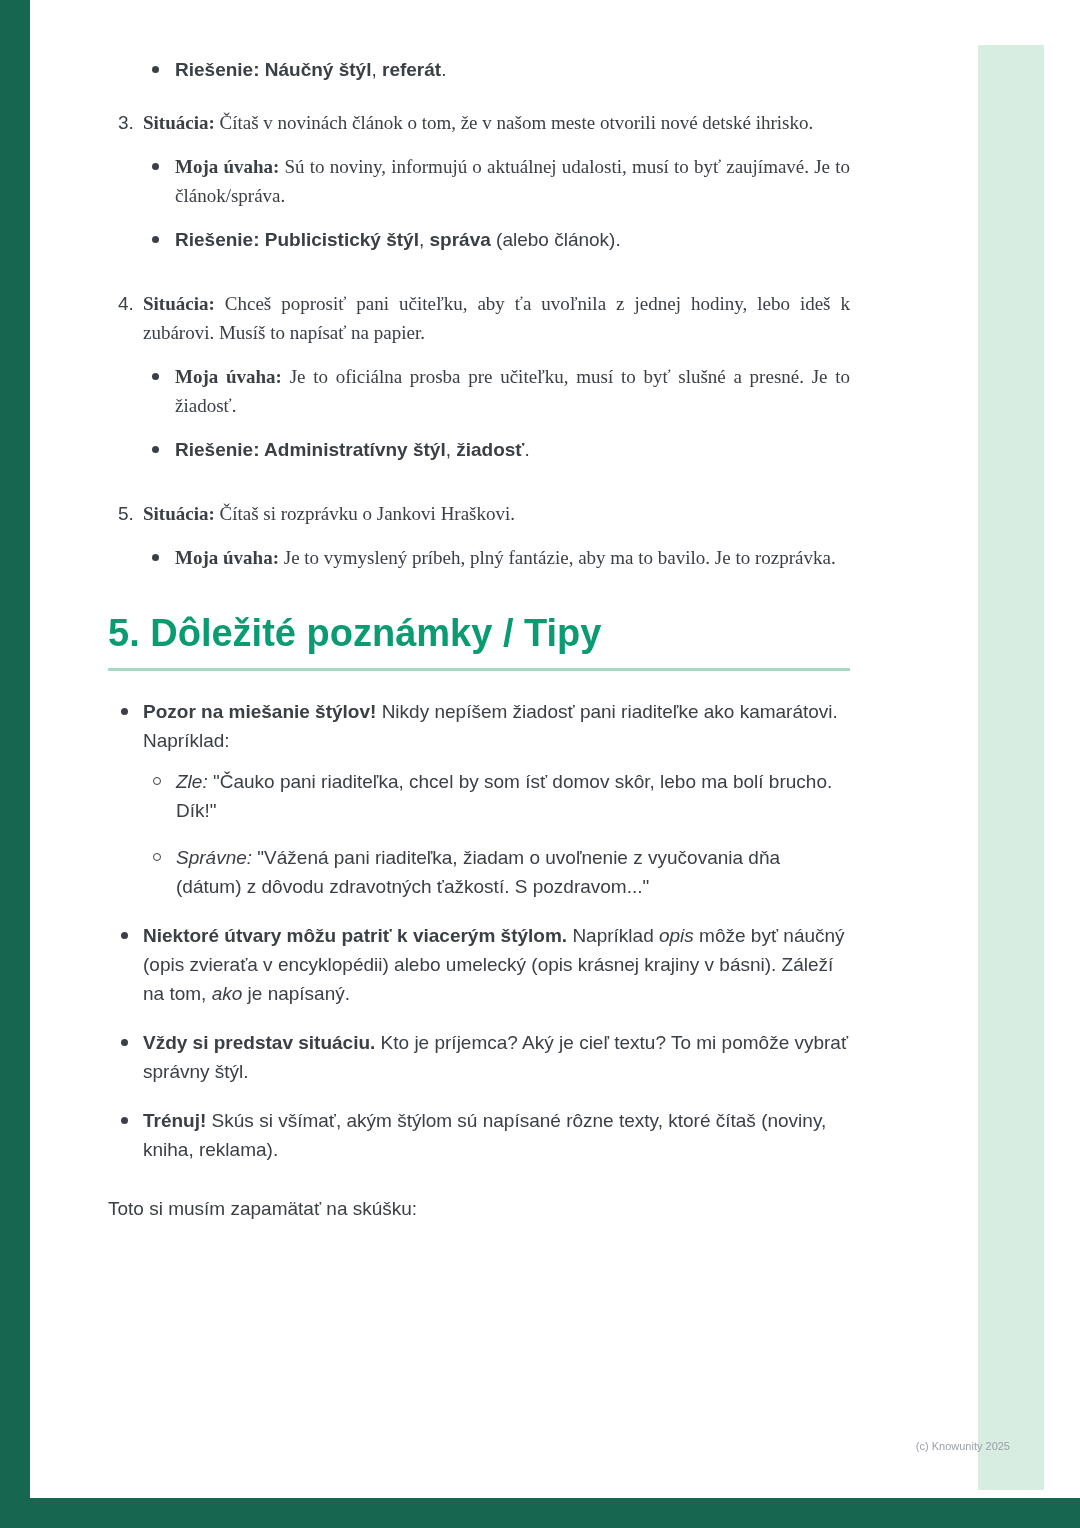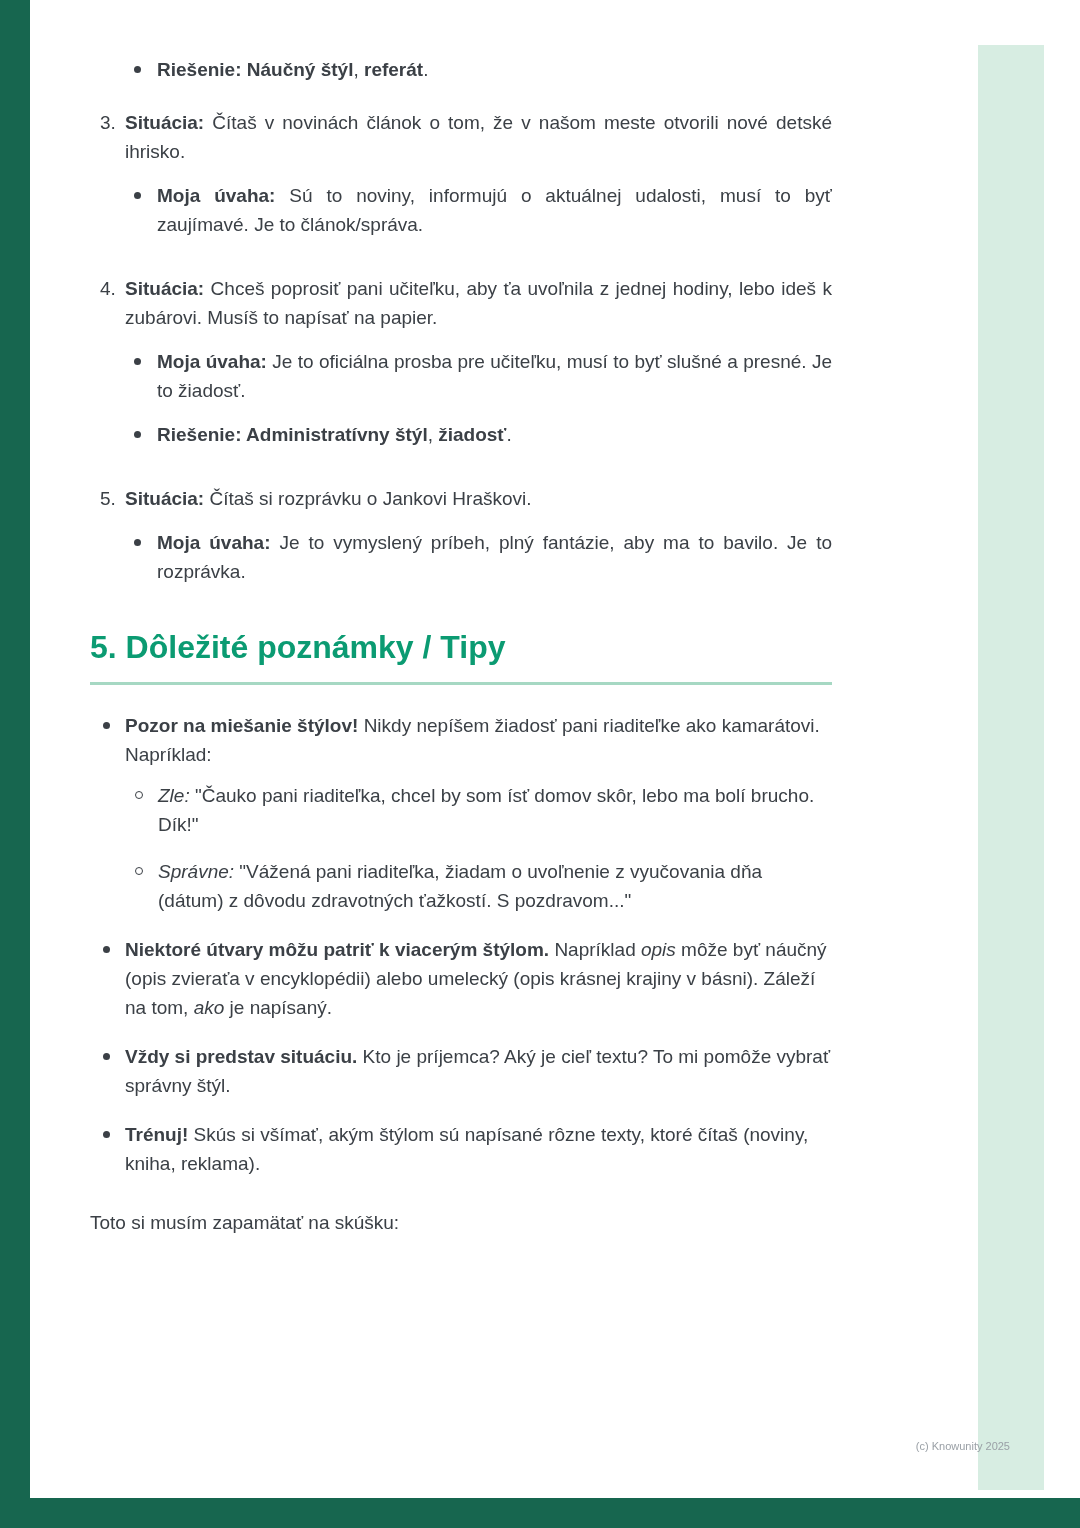--- a/index.html
+++ b/index.html
@@ -11,25 +11,25 @@
     font-size: 19px; line-height: 29px;
     color: var(--body, #3b4046);
   }
   .b { font-weight: 700; }
   .i { font-style: italic; }
 
   .left-bar   { position: absolute; left: 0; top: 0; width: 30px; height: 1528px; background: var(--bar, #17664f); }
   .bottom-bar { position: absolute; left: 0; bottom: 0; width: 1080px; height: 30px; background: var(--bar, #17664f); }
   .right-strip{ position: absolute; left: 978px; top: 45px; width: 66px; height: 1445px; background: var(--strip, #d7ede2); z-index: 1; }
 
-  .content { position: absolute; left: 90px; top: 45px; width: 742px; z-index: 2; }
+  .content { position: absolute; left: 108px; top: 45px; width: 742px; z-index: 2; }
 
   ul, ol { list-style: none; margin: 0; padding: 0; }
   p { margin: 0; }
-  .just { text-align: justify; }
+  .just { text-align: justify; font-family: Liberation Serif, serif; }
 
   
   .carry { margin: 10px 0 24px 35px; }
 
   
   .dot-li { position: relative; padding-left: 32px; }
   .dot-li::before {
     content: ""; position: absolute; left: 9px; top: 11px;
     width: 7px; height: 7px; border-radius: 50%;
     background: var(--body, #3b4046);
@@ -38,21 +38,21 @@
   
   .sit { display: flex; margin-bottom: 20px; }
   .sit .num { flex: 0 0 25px; margin-left: 10px; }
   .sit-body { flex: 1; min-width: 0; }
   .sit-body .lead { margin-bottom: 15px; }
   .sit-body .inner > li { margin-bottom: 15px; }
 
   
   h2.sec {
     margin: 26px 0 0 0; padding: 0 0 14px 0;
-    font-size: 32px; line-height: 41px; font-weight: 700;
+    font-size: 38px; line-height: 41px; font-weight: 700;
     color: var(--accent, #0b9b72);
     border-bottom: 3px solid var(--underline, #a6d8c3);
   }
   h2.sec.second { margin-top: 30px; }
 
   
   .tips { margin-top: 26px; }
   .tips > li { padding-left: 35px; margin-bottom: 20px; }
   .tips > li.dot-li::before { left: 13px; }
   .tips .subs { margin-top: 12px; }
@@ -90,20 +90,23 @@
 
     <ol>
 
       <li class="sit">
         <span class="num">3.</span>
         <div class="sit-body">
           <p class="lead just"><span class="b">Situácia:</span><span> Čítaš v novinách článok o tom, že v našom meste otvorili nové detské ihrisko.</span></p>
           <ul class="inner">
             <li class="dot-li">
               <p class="just"><span class="b">Moja úvaha:</span><span> Sú to noviny, informujú o aktuálnej udalosti, musí to byť zaujímavé. Je to článok/správa.</span></p>
+            </li>
+            <li class="dot-li">
+              <p><span class="b">Riešenie: Publicistický štýl</span><span>, </span><span class="b">správa</span><span> (alebo článok).</span></p>
             </li>
           </ul>
         </div>
       </li>
 
       <li class="sit">
         <span class="num">4.</span>
         <div class="sit-body">
           <p class="lead just"><span class="b">Situácia:</span><span> Chceš poprosiť pani učiteľku, aby ťa uvoľnila z jednej hodiny, lebo ideš k zubárovi. Musíš to napísať na papier.</span></p>
           <ul class="inner">

